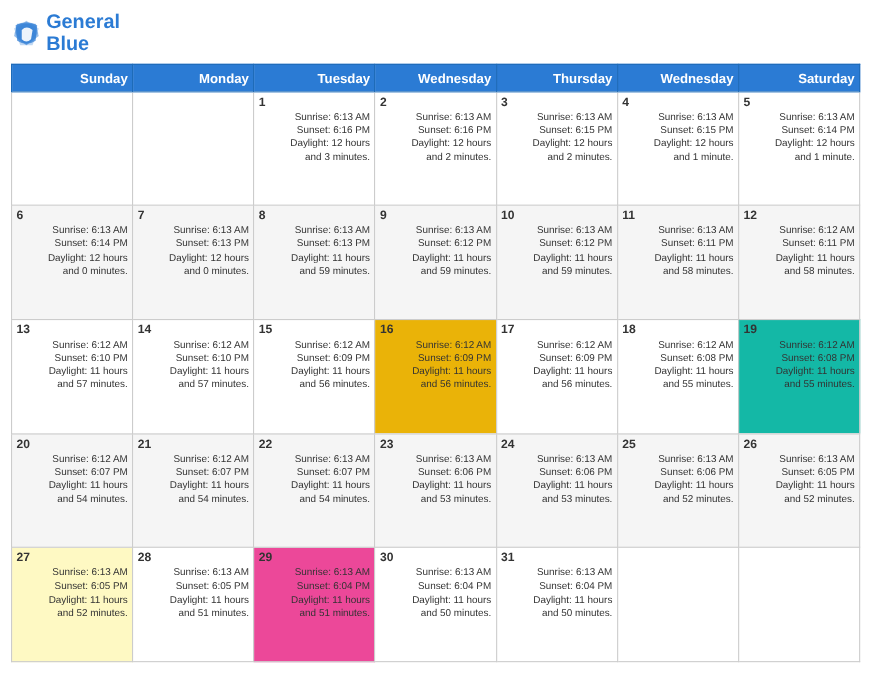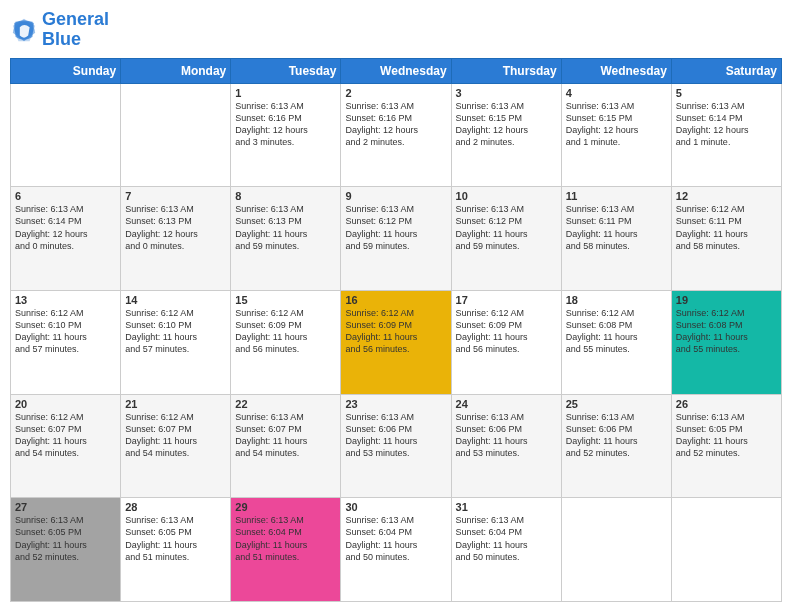--- a/index.html
+++ b/index.html
@@ -86,20 +86,21 @@
     .day-number {
       font-size: 11px;
       font-weight: bold;
       display: block;
       margin-bottom: 1px;
     }
     .day-info {
       font-size: 9px;
       color: #333;
       line-height: 1.35;
+      text-align: right;
     }
     .empty-cell { background: #fff !important; }
   </style>
 </head>
 <body>
 
 <div class="page">
   <div class="header">
     <div class="logo">
       <svg class="logo-icon" viewBox="0 0 40 40" xmlns="http://www.w3.org/2000/svg">
@@ -319,21 +320,21 @@
           </td>
           <td style="background: rgb(245, 245, 245);">
             <span class="day-number">26</span>
             <div class="day-info" style="white-space: pre-line;">Sunrise: 6:13 AM
 Sunset: 6:05 PM
 Daylight: 11 hours
 and 52 minutes.</div>
           </td>
         </tr>
         <tr>
-          <td style="background: #a3a3a3; margin-top: 16px;">
+          <td style="background: #fef9c3; margin-top: 16px;">
             <span class="day-number">27</span>
             <div class="day-info" style="white-space: pre-line;">Sunrise: 6:13 AM
 Sunset: 6:05 PM
 Daylight: 11 hours
 and 52 minutes.</div>
           </td>
           <td style="background: rgb(255, 255, 255);">
             <span class="day-number">28</span>
             <div class="day-info" style="white-space: pre-line;">Sunrise: 6:13 AM
 Sunset: 6:05 PM

